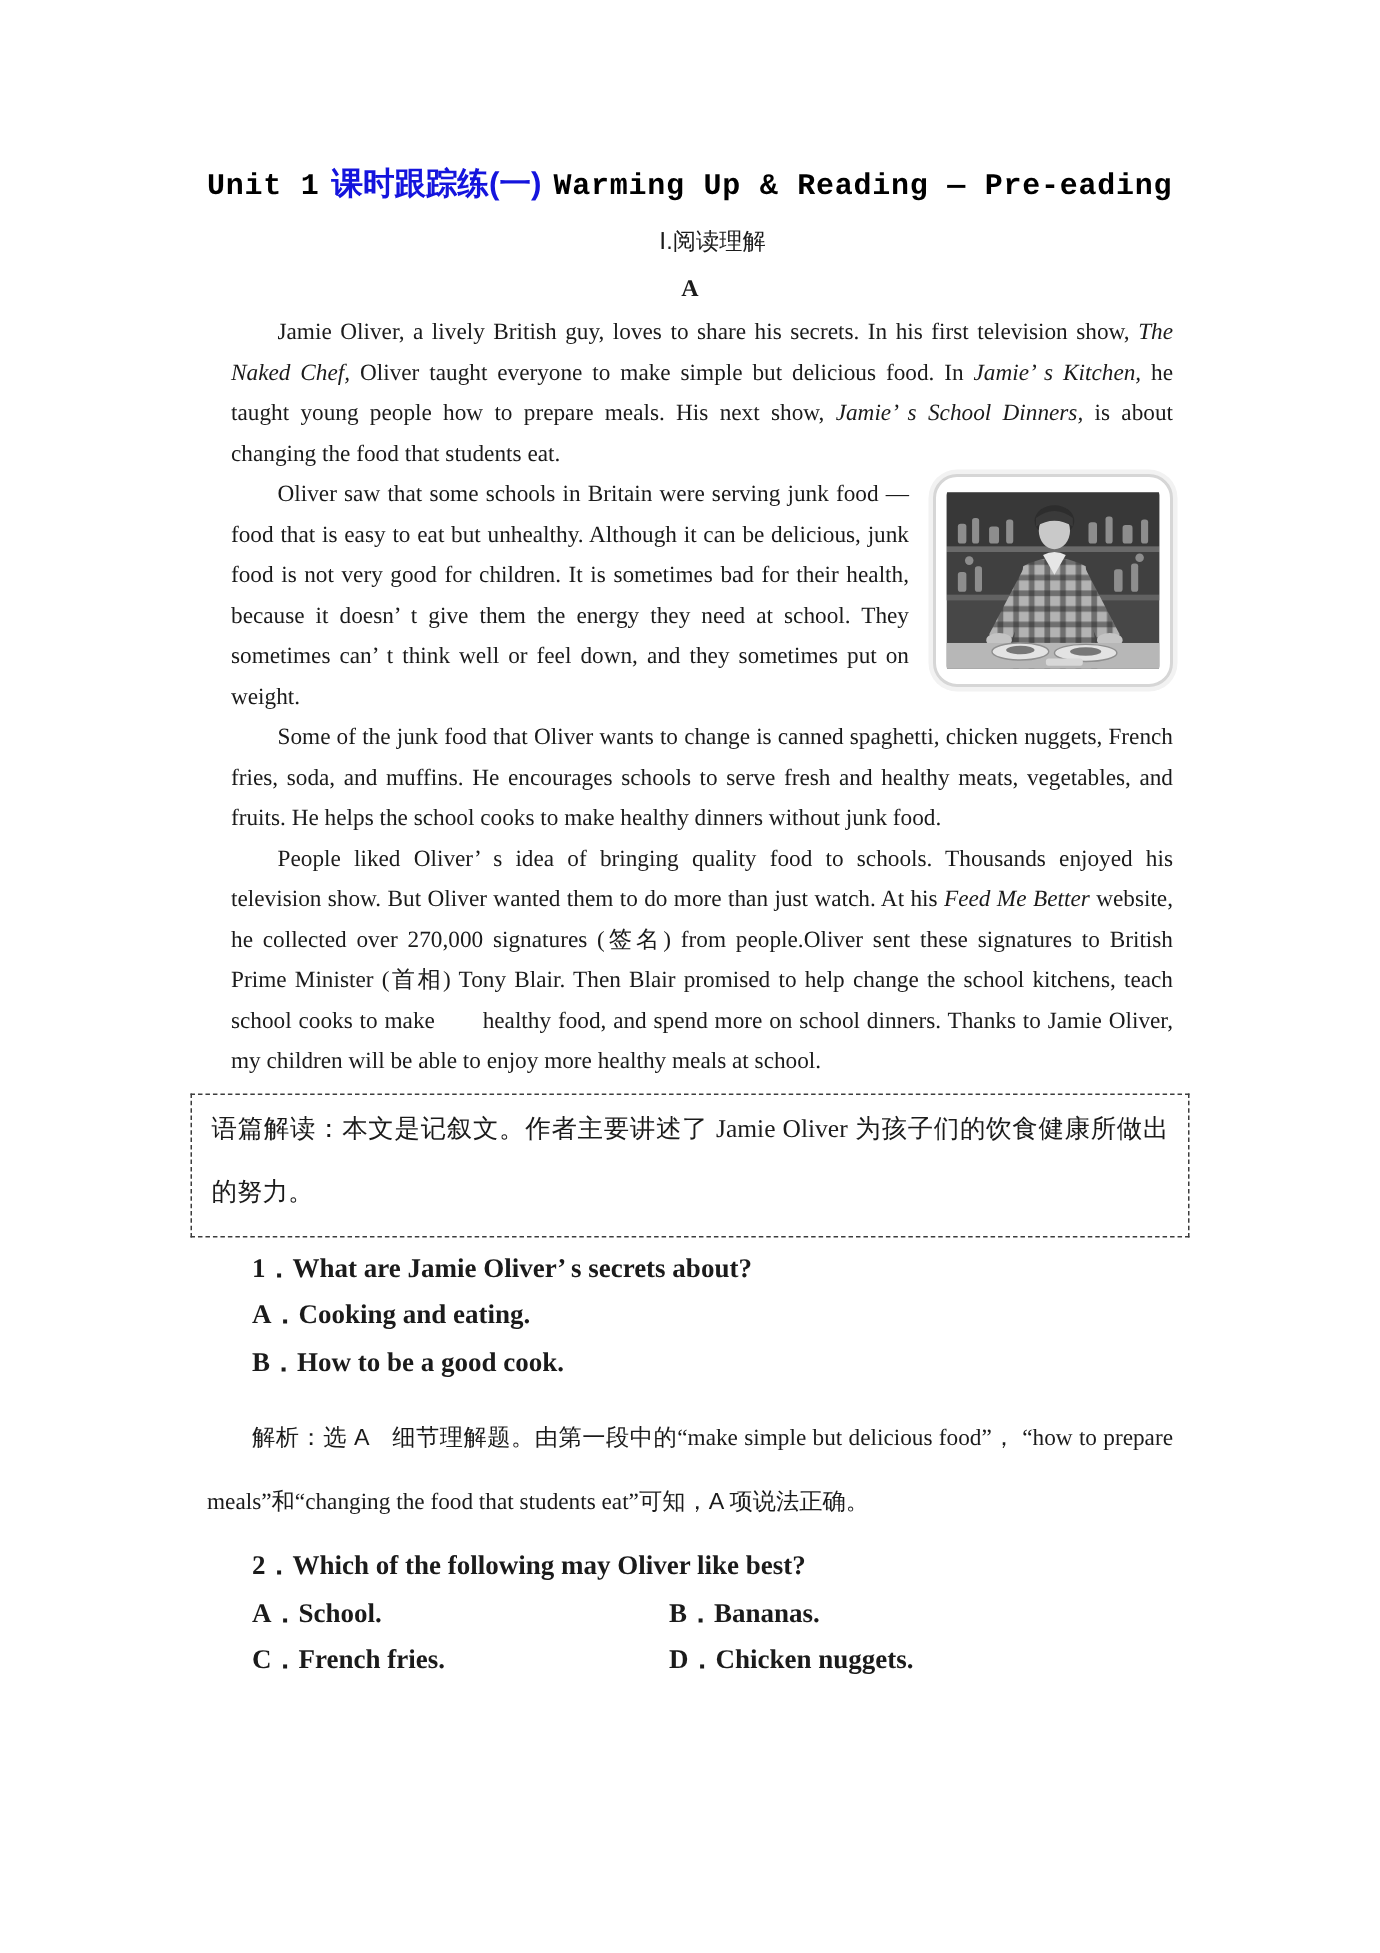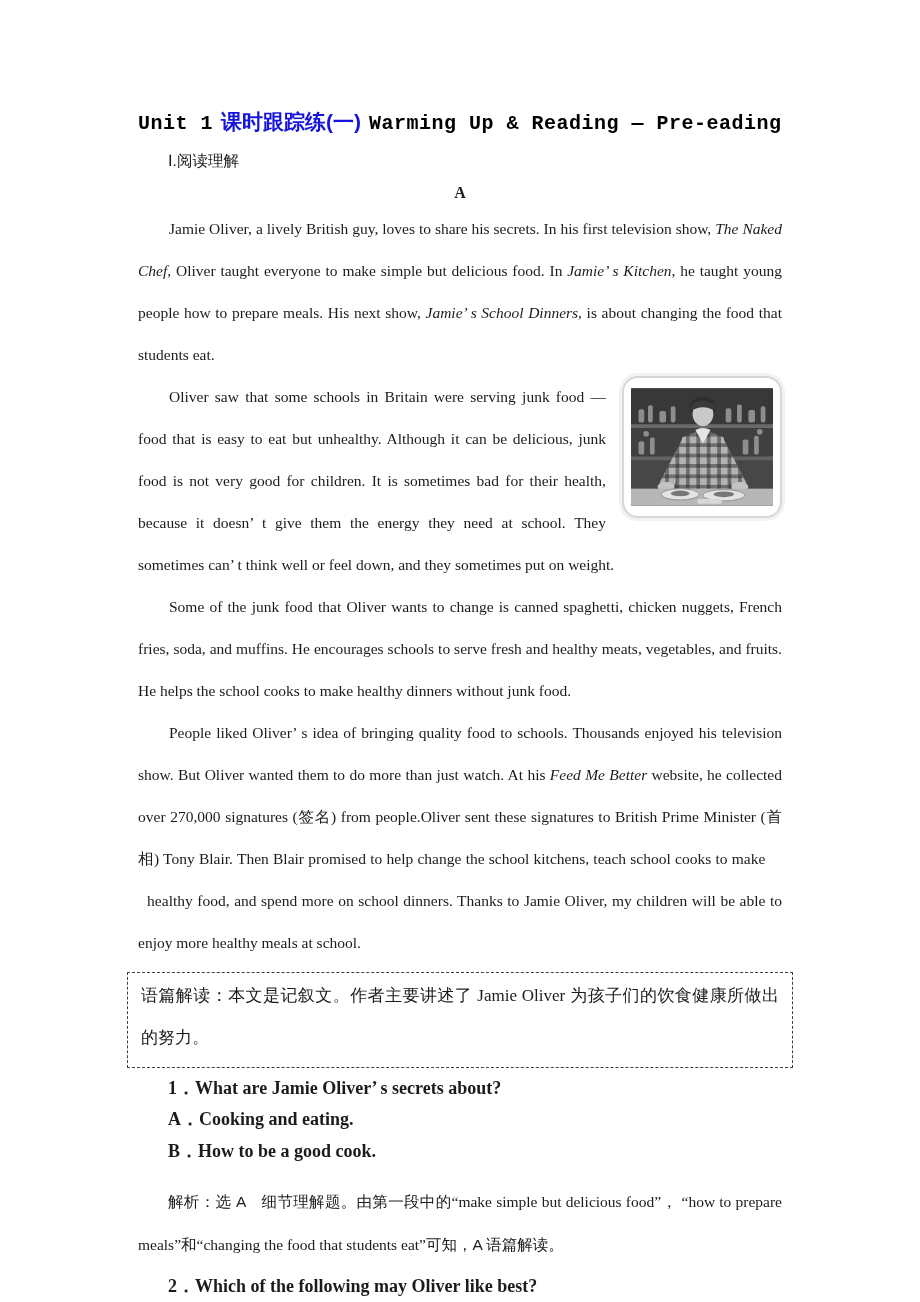--- a/index.html
+++ b/index.html
@@ -5,25 +5,25 @@
   html,body{margin:0;padding:0;}
   body{width:920px;height:1302px;background:#ffffff;overflow:hidden;
        font-family:"Liberation Serif",serif;color:#1b1b1b;}
   .doc{padding:100px 138px 0 138px;}
 
   
   .title{margin:0;font-weight:normal;white-space:nowrap;}
   .t-mono{font-family:"Liberation Mono",monospace;font-size:20px;color:#000000;font-weight:bold;letter-spacing:.5px;}
   .t-cn{font-family:"Liberation Sans",sans-serif;font-size:21px;color:#1414dd;font-weight:bold;margin:0 8px;text-align:center;}
 
-  .section{margin:14px 0 0 30px;font-family:"Liberation Sans",sans-serif;font-size:15.5px;}
+  .section{margin:14px 0 0 30px;font-family:"Liberation Sans",sans-serif;font-size:15.5px;text-align:center;}
   .passage-label{text-align:center;font-weight:bold;font-size:16px;margin-top:12px;}
 
   
-  .para{font-size:15.5px;line-height:42px;text-align:justify;text-indent:31px;margin:6px 0 0 0;}
+  .para{font-size:15.5px;line-height:27px;text-align:justify;text-indent:31px;margin:6px 0 0 16px;}
   .para.cont{margin-top:0;}
   .para i{font-style:italic;}
 
   
   .photo{float:right;width:160px;height:142px;margin:0 0 6px 16px;
          background:#ffffff;border:2px solid #d6d6d6;border-radius:16px;
          padding:7px;box-sizing:border-box;box-shadow:0 0 0 3px #f2f2f2;}
   .photo svg{display:block;width:100%;height:100%;border-radius:5px;}
 
   
@@ -107,21 +107,21 @@
   <p class="para cont"><span>People liked Oliver’ s idea of bringing quality food to schools. Thousands enjoyed his television show. But Oliver wanted them to do more than just watch. At his </span><i>Feed Me Better </i><span>website, he collected over 270,000 signatures (签名) from people.Oliver sent these signatures to British Prime Minister (首相) Tony Blair. Then Blair promised to help change the school kitchens, teach school cooks to make &nbsp; &nbsp; &nbsp; healthy food, and spend more on school dinners. Thanks to Jamie Oliver, my children will be able to enjoy more healthy meals at school.</span></p>
 
   <div class="summary-box"><span class="cn">语篇解读：本文是记叙文。作者主要讲述了 </span><span class="en">Jamie Oliver</span><span class="cn"> 为孩子们的饮食健康所做出的努力。</span></div>
 
   <div class="qblock">
     <div class="qline"><span>1．</span><span>What are Jamie Oliver’ s secrets about?</span></div>
     <div class="opt"><span>A．</span><span>Cooking and eating.</span></div>
     <div class="opt"><span>B．</span><span>How to be a good cook.</span></div>
   </div>
 
-  <p class="analysis"><span class="cn">解析：选 A　细节理解题。由第一段中的</span><span class="en">“make simple but delicious food”， </span><span class="en">“how to prepare meals”</span><span class="cn">和</span><span class="en">“changing the food that students eat”</span><span class="cn">可知，A 语篇解读。</span></p>
+  <p class="analysis"><span class="cn">解析：选 A　细节理解题。由第一段中的</span><span class="en">“make simple but delicious food”， </span><span class="en">“how to prepare meals”</span><span class="cn">和</span><span class="en">“changing the food that students eat”</span><span class="cn">可知，A 项说法正确。</span></p>
 
   <div class="qblock">
     <div class="qline"><span>2．</span><span>Which of the following may Oliver like best?</span></div>
     <div class="opt-grid">
       <div class="opt"><span>A．</span><span>School.</span></div>
       <div class="opt"><span>B．</span><span>Bananas.</span></div>
       <div class="opt"><span>C．</span><span>French fries.</span></div>
       <div class="opt"><span>D．</span><span>Chicken nuggets.</span></div>
     </div>
   </div>

